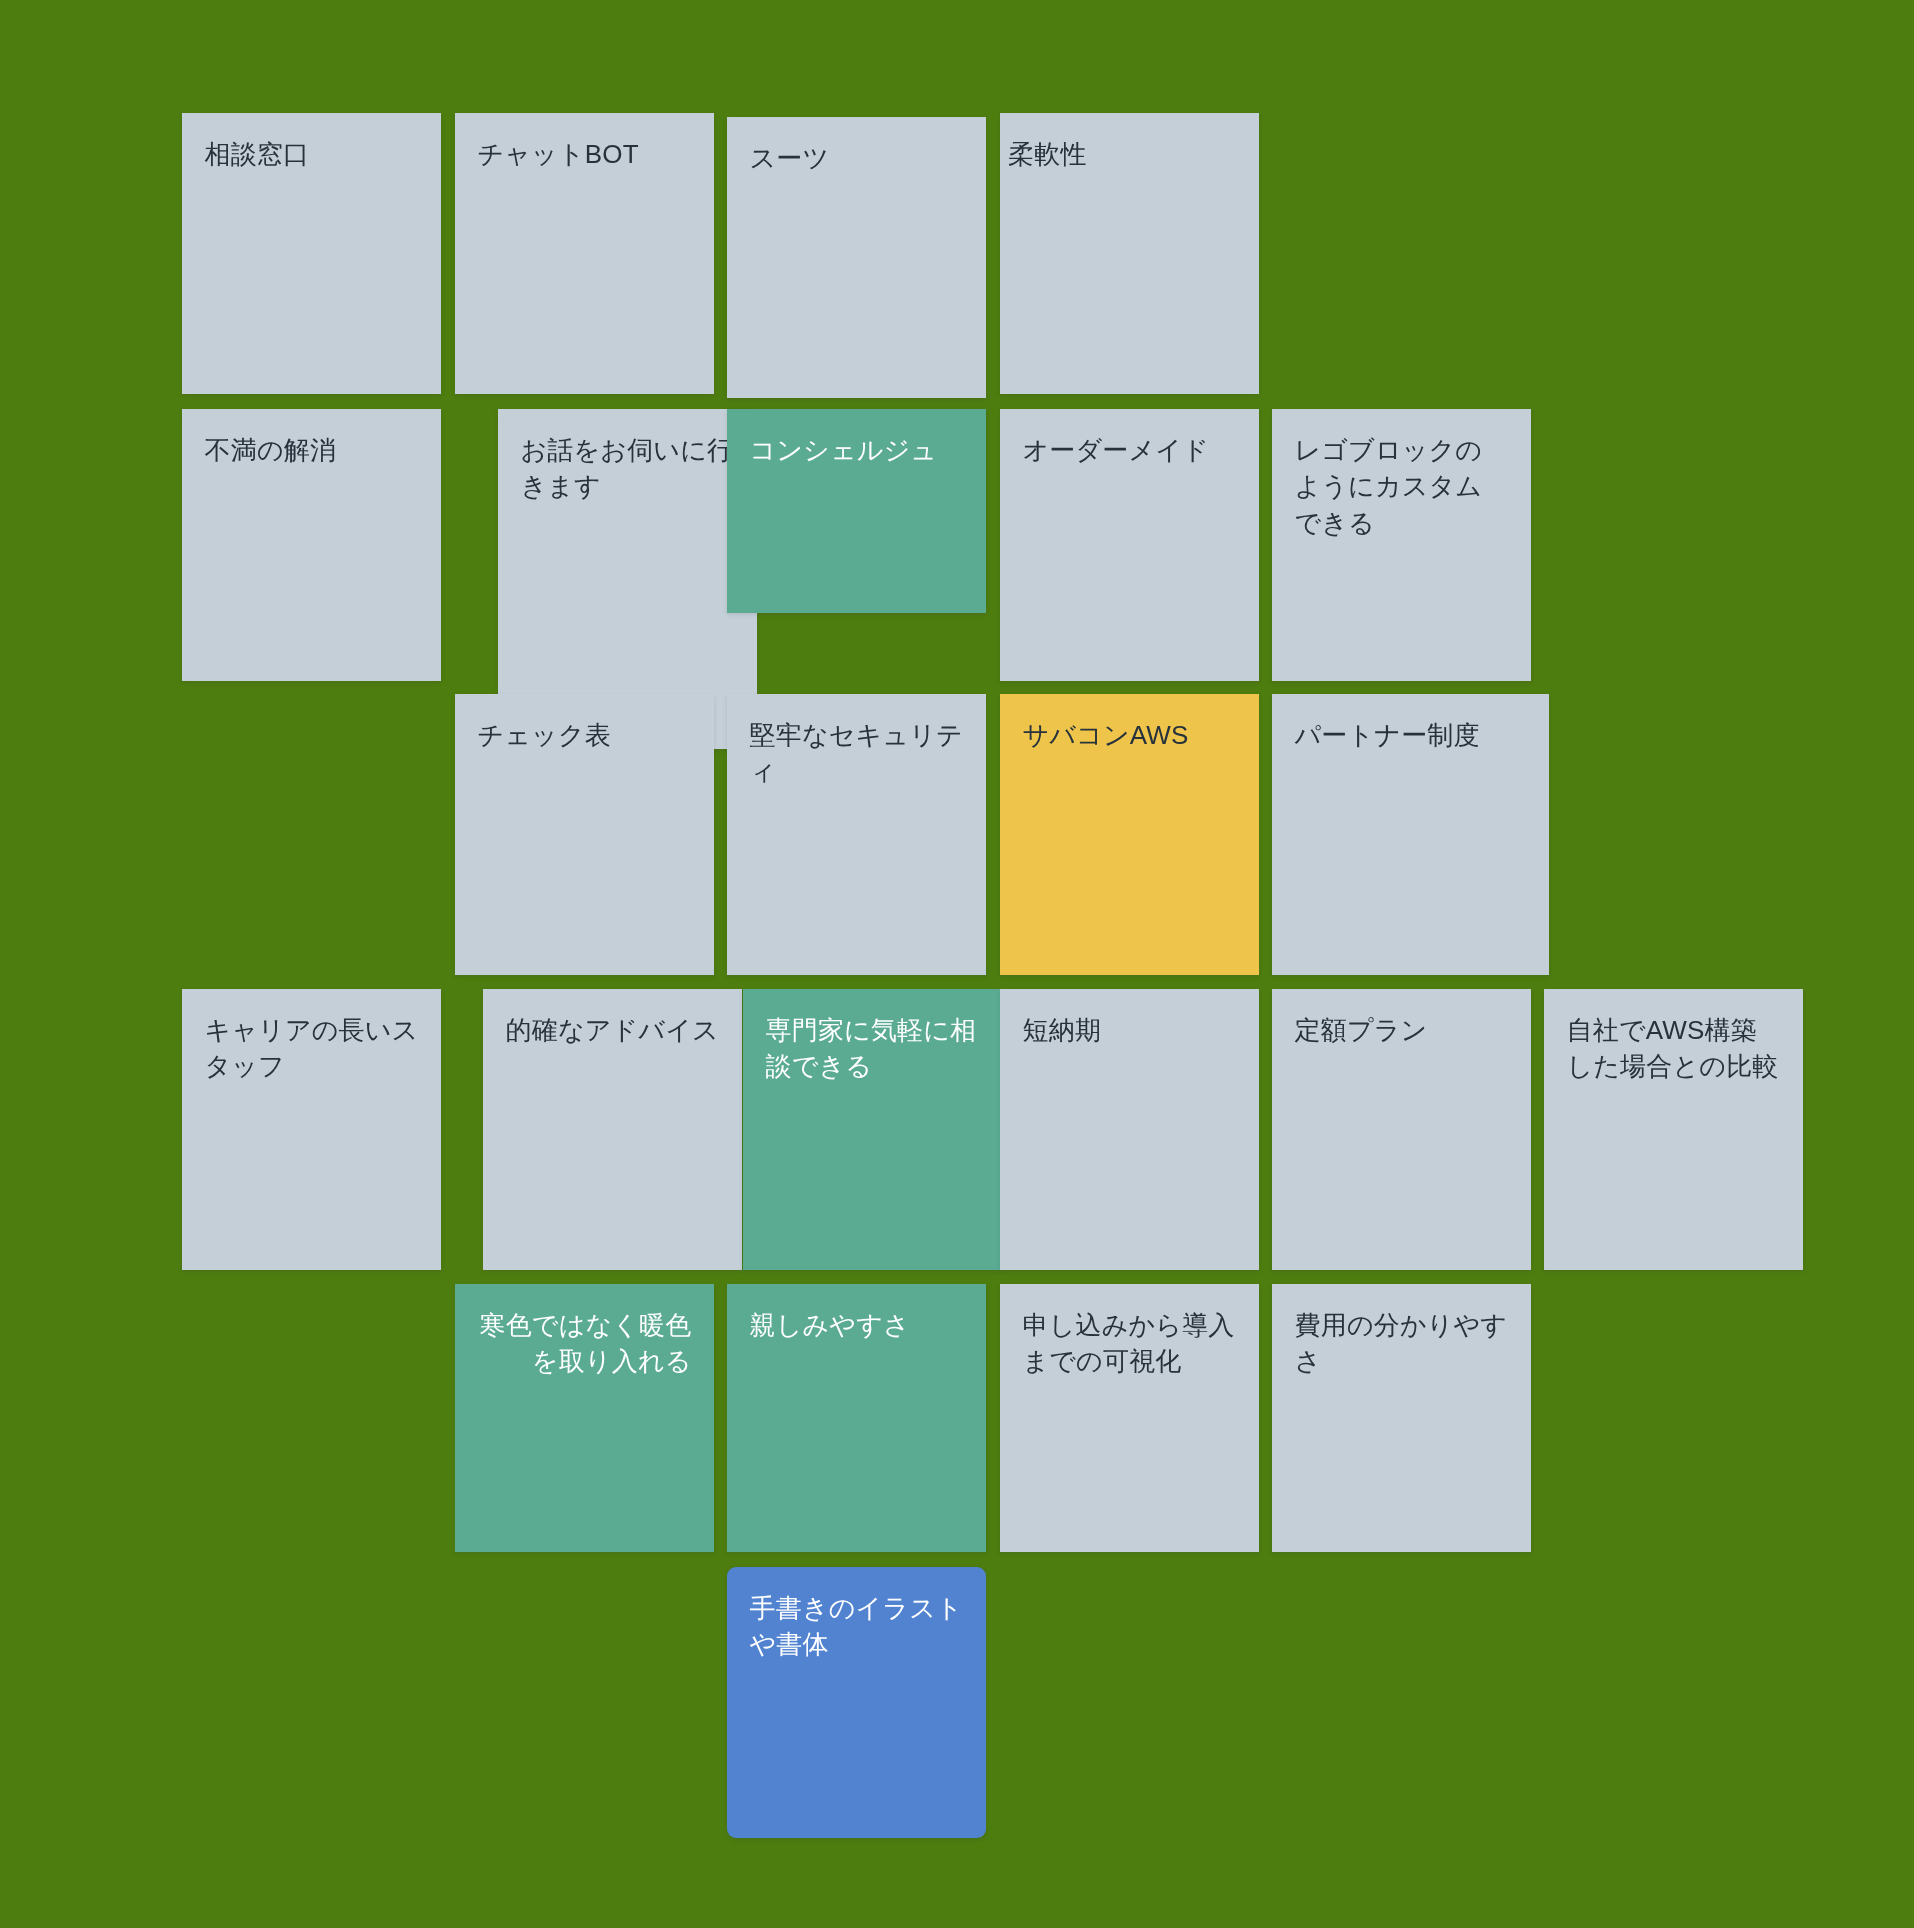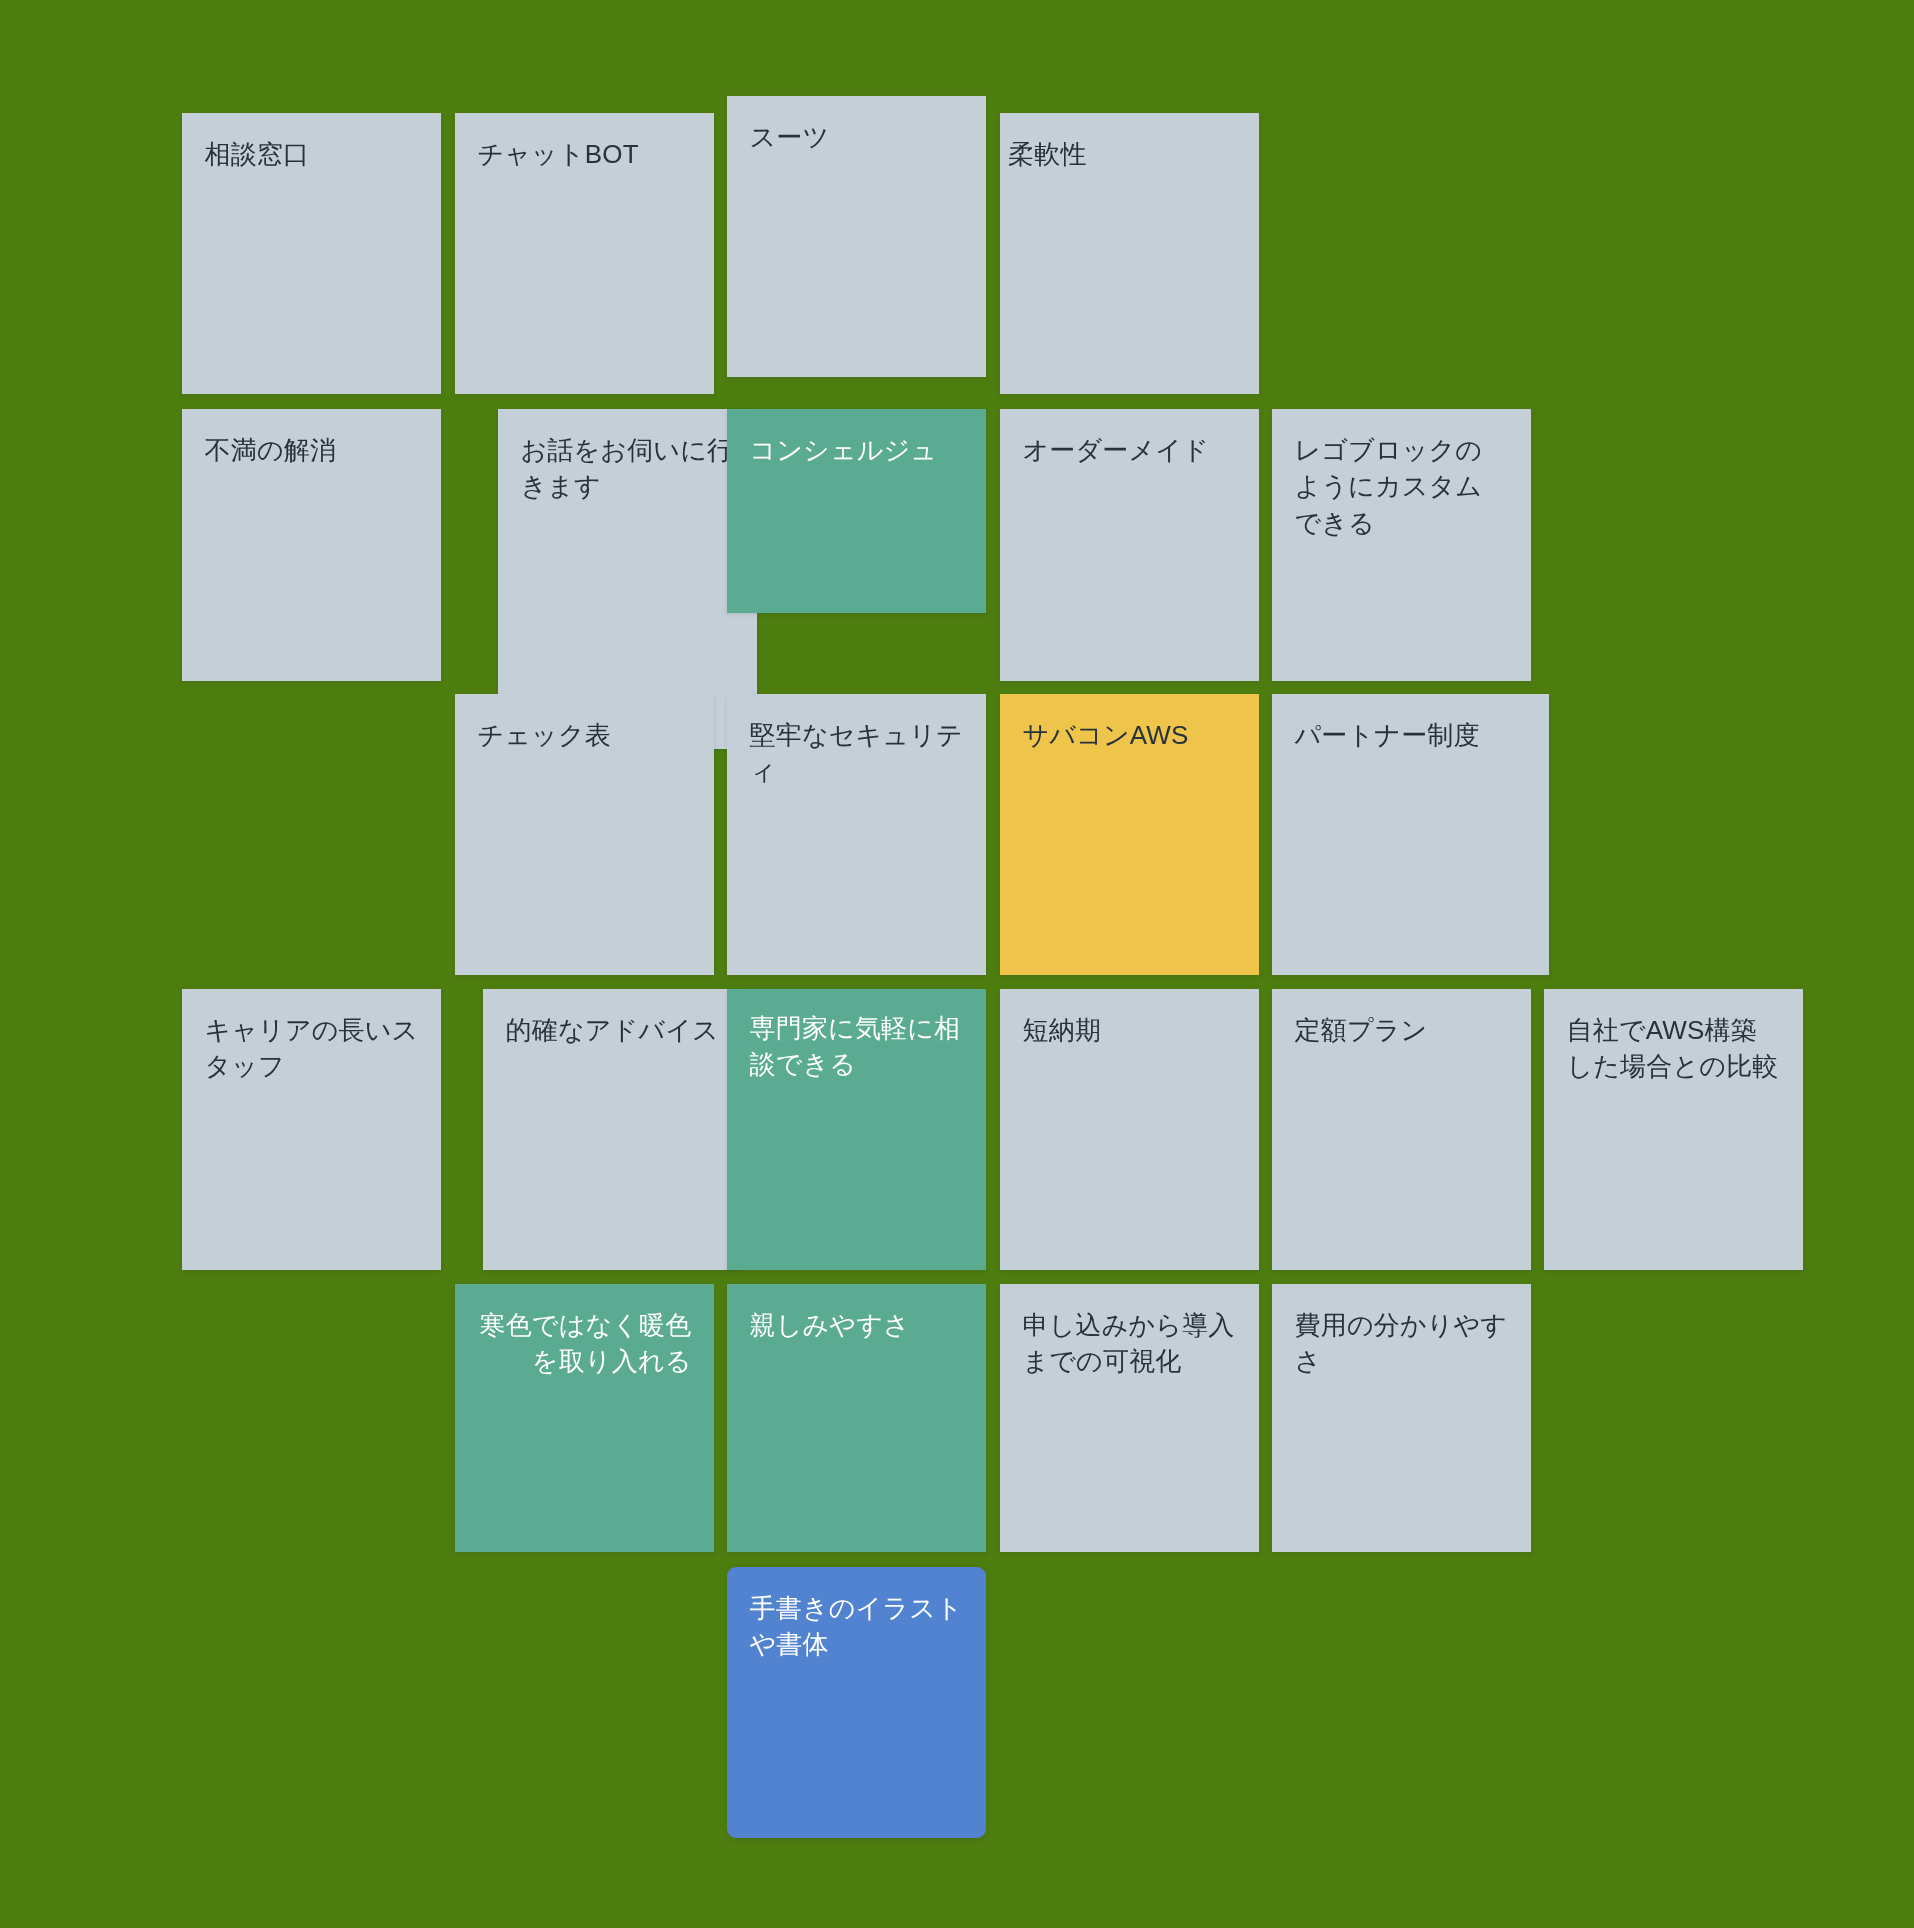--- a/index.html
+++ b/index.html
@@ -57,21 +57,21 @@
 </head>
 <body>
 
 <div id="board" style="background: #4d7c0f;">
     <div class="card " style="left: 182px; top: 113px; width: 259px; height: 281px;">
       <span class="card-text">相談窓口</span>
     </div>
     <div class="card " style="left: 455px; top: 113px; width: 259px; height: 281px;">
       <span class="card-text">チャットBOT</span>
     </div>
-    <div class="card " style="left: 727px; top: 96px; width: 259px; height: 281px;">
+    <div class="card " style="left: 727px; top: 117px; width: 259px; height: 281px;">
       <span class="card-text">スーツ</span>
     </div>
     <div class="card " style="left: 1000px; top: 113px; width: 259px; height: 281px; padding-left: 8px;">
       <span class="card-text">柔軟性</span>
     </div>
     <div class="card " style="left: 182px; top: 409px; width: 259px; height: 272px;">
       <span class="card-text">不満の解消</span>
     </div>
     <div class="card " style="left: 455px; top: 409px; width: 259px; height: 340px; margin-left: 43px;">
       <span class="card-text">お話をお伺いに行きます</span>
@@ -96,21 +96,21 @@
     </div>
     <div class="card " style="left: 1272px; top: 694px; width: 277px; height: 281px;">
       <span class="card-text">パートナー制度</span>
     </div>
     <div class="card " style="left: 182px; top: 989px; width: 259px; height: 281px;">
       <span class="card-text">キャリアの長いスタッフ</span>
     </div>
     <div class="card " style="left: 455px; top: 989px; width: 259px; height: 281px; margin-left: 28px;">
       <span class="card-text">的確なアドバイス</span>
     </div>
-    <div class="card c-green" style="left: 727px; top: 989px; width: 259px; height: 281px; font-family: Liberation Mono, monospace;">
+    <div class="card c-green" style="left: 743px; top: 989px; width: 259px; height: 281px;">
       <span class="card-text">専門家に気軽に相談できる</span>
     </div>
     <div class="card " style="left: 1000px; top: 989px; width: 259px; height: 281px;">
       <span class="card-text">短納期</span>
     </div>
     <div class="card " style="left: 1272px; top: 989px; width: 259px; height: 281px;">
       <span class="card-text">定額プラン</span>
     </div>
     <div class="card " style="left: 1544px; top: 989px; width: 259px; height: 281px;">
       <span class="card-text">自社でAWS構築した場合との比較</span>

